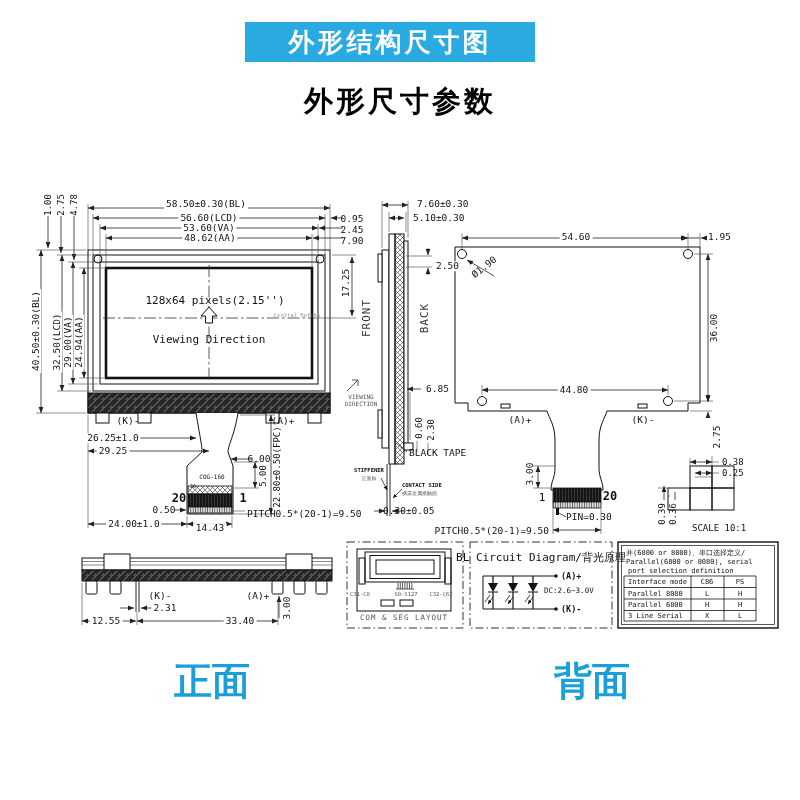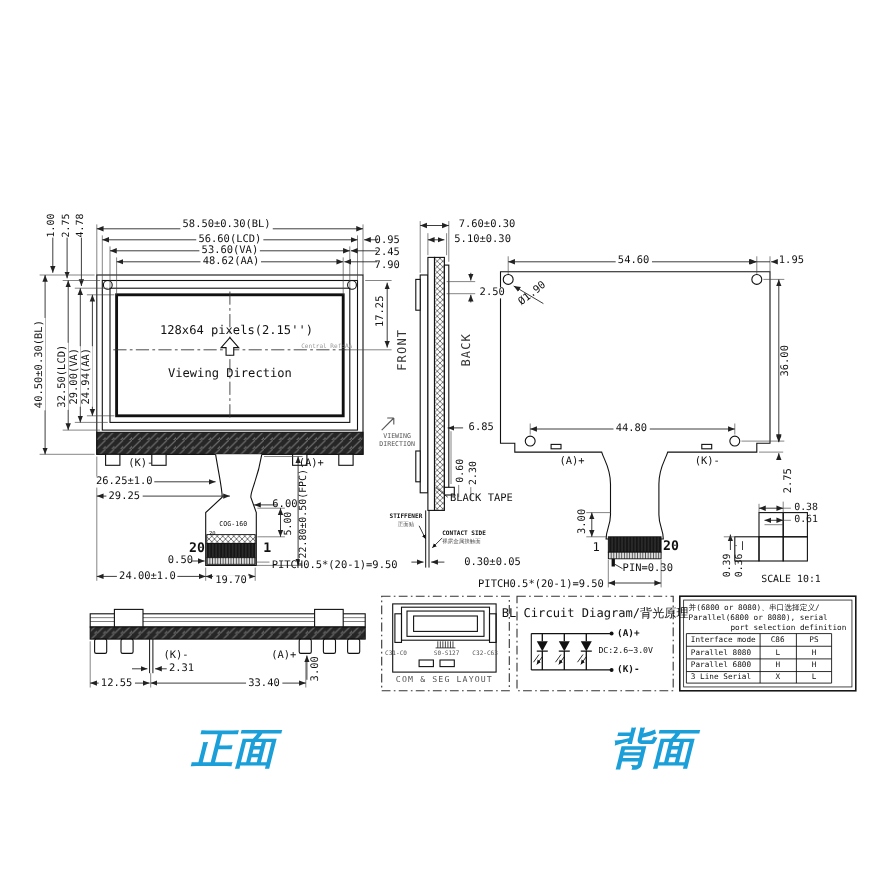--- a/index.html
+++ b/index.html
@@ -24,27 +24,31 @@
   .f95{font-size:9.5px;}.f11{font-size:11px;}.f12{font-size:12px;font-weight:bold;}
   .gray{color:#555;}.b{font-weight:bold;}
   .banner{position:absolute;left:245px;top:22px;width:290px;height:40px;background:#29abe2;
           color:#fff;display:flex;align-items:center;justify-content:center;font-size:26px;
           font-weight:bold;letter-spacing:3px;font-family:"DejaVu Sans",sans-serif;}
   .subtitle{position:absolute;left:0;top:82px;width:800px;text-align:center;font-size:29px;
           font-weight:bold;color:#000;letter-spacing:3px;font-family:"DejaVu Sans",sans-serif;}
   .sizetxt{position:absolute;left:0;top:132px;width:800px;text-align:center;font-size:34px;
           color:#29abe2;font-family:"DejaVu Sans",sans-serif;}
   .foot{position:absolute;font-size:38px;font-weight:bold;color:#1b9fd8;
-          font-family:"DejaVu Sans",sans-serif;transform:translate(-50%,-50%);font-style:italic;}
+          font-family:"DejaVu Sans",sans-serif;transform:translate(-50%,-50%);}
 </style>
 </head>
 <body>
 
 <div class="stage">
 
+  <div class="banner">
+    <span>外形结构尺寸图</span>
+  </div>
+  <div class="subtitle">外形尺寸参数</div>
 
   <svg class="draw" width="800" height="800" viewBox="0 0 800 800">
     <defs>
       <marker id="ae" viewBox="0 0 10 10" refX="8.5" refY="5" markerWidth="9" markerHeight="9" orient="auto-start-reverse">
         <path d="M0,1.6 L8.5,5 L0,8.4 z" fill="#222"></path>
       </marker>
       <marker id="sa" viewBox="0 0 6 6" refX="5" refY="3" markerWidth="6" markerHeight="6" orient="auto">
         <path d="M0,0.6 L5,3 L0,5.4 z" fill="#111"></path>
       </marker>
       <pattern id="xh" width="5" height="5" patternUnits="userSpaceOnUse">
@@ -279,52 +283,52 @@
   <span class="lbl ctr f95" style="left:259px;top:459px">6.00</span>
   <span class="lbl r90 f9" style="left:263px;top:476px">5.00</span>
   <span class="lbl r90 bg f9" style="left:277px;top:467px">22.80±0.50(FPC)</span>
   <span class="lbl ctr f6" style="left:212px;top:477px">COG-160</span>
   <span class="lbl ctr f5" style="left:193px;top:486px">20</span>
   <span class="lbl ctr f12" style="left:179px;top:498px">20</span>
   <span class="lbl ctr f12" style="left:243px;top:498px">1</span>
   <span class="lbl ctr f95" style="left:164px;top:510px">0.50</span>
   <span class="lbl lft f95" style="left:247px;top:514px">PITCH0.5*(20-1)=9.50</span>
   <span class="lbl ctr bg f95" style="left:134px;top:524px">24.00±1.0</span>
-  <span class="lbl ctr bg f95" style="left:210px;top:528px">19.70</span>
+  <span class="lbl ctr bg f95" style="left:210px;top:528px">14.43</span>
 
   <span class="lbl lft f95" style="left:417px;top:204px">7.60±0.30</span>
   <span class="lbl lft f95" style="left:413px;top:218px">5.10±0.30</span>
   <span class="lbl lft bg f95" style="left:434px;top:266px">2.50</span>
   <span class="lbl r90 f11" style="left:424px;top:318px;color:#333;letter-spacing:1px">BACK</span>
   <span class="lbl lft bg f95" style="left:424px;top:389px">6.85</span>
   <span class="lbl r90 f9 bg" style="left:419px;top:428px">0.60</span>
   <span class="lbl r90 f9 bg" style="left:431px;top:430px">2.30</span>
   <span class="lbl lft f95" style="left:409px;top:453px">BLACK TAPE</span>
   <span class="lbl ctr f55 b" style="left:369px;top:471px">STIFFENER</span>
   <span class="lbl ctr f5 gray" style="left:369px;top:478px">正面贴</span>
   <span class="lbl lft f55 b" style="left:402px;top:486px">CONTACT SIDE</span>
   <span class="lbl lft f5 gray" style="left:402px;top:493px">裸露金属接触面</span>
-  <span class="lbl lft f95" style="left:422px;top:511px">0.30±0.05</span>
+  <span class="lbl lft f95" style="left:383px;top:511px">0.30±0.05</span>
 
   <span class="lbl ctr bg f95" style="left:576px;top:237px">54.60</span>
   <span class="lbl lft f95" style="left:708px;top:237px">1.95</span>
   <span class="lbl r38 f95" style="left:484px;top:267px">Ø1.90</span>
   <span class="lbl r90 bg f95" style="left:714px;top:328px">36.00</span>
   <span class="lbl ctr bg f95" style="left:574px;top:390px">44.80</span>
   <span class="lbl ctr f95" style="left:520px;top:420px">(A)+</span>
   <span class="lbl ctr f95" style="left:643px;top:420px">(K)-</span>
   <span class="lbl r90 f95" style="left:717px;top:437px">2.75</span>
   <span class="lbl r90 f95" style="left:530px;top:474px">3.00</span>
   <span class="lbl ctr f11" style="left:542px;top:497px">1</span>
   <span class="lbl ctr f12" style="left:610px;top:496px">20</span>
   <span class="lbl lft f95" style="left:566px;top:517px">PIN=0.30</span>
   <span class="lbl rgt f95" style="left:549px;top:531px">PITCH0.5*(20-1)=9.50</span>
 
   <span class="lbl lft f9" style="left:722px;top:462px">0.38</span>
-  <span class="lbl lft f9" style="left:722px;top:473px">0.61</span>
+  <span class="lbl lft f9" style="left:722px;top:473px">0.25</span>
   <span class="lbl r90 f9" style="left:662px;top:514px">0.39</span>
   <span class="lbl r90 f9" style="left:673px;top:514px">0.36</span>
   <span class="lbl lft f9" style="left:692px;top:528px">SCALE 10:1</span>
 
   <span class="lbl ctr f95" style="left:160px;top:596px">(K)-</span>
   <span class="lbl ctr f95" style="left:258px;top:596px">(A)+</span>
   <span class="lbl ctr bg f95" style="left:165px;top:608px">2.31</span>
   <span class="lbl ctr bg f95" style="left:106px;top:621px">12.55</span>
   <span class="lbl ctr bg f95" style="left:240px;top:621px">33.40</span>
   <span class="lbl r90 f95" style="left:287px;top:608px">3.00</span>
@@ -334,21 +338,21 @@
   <span class="lbl ctr f55 gray" style="left:441px;top:595px">C32-C63</span>
   <span class="lbl ctr f75 gray" style="left:404px;top:618px;letter-spacing:1px">COM &amp; SEG LAYOUT</span>
 
   <span class="lbl ctr f8" style="left:541px;top:557px">BL Circuit Diagram/背光原理</span>
   <span class="lbl lft f85 b" style="left:561px;top:576px">(A)+</span>
   <span class="lbl lft f75" style="left:544px;top:591px">DC:2.6~3.0V</span>
   <span class="lbl lft f85 b" style="left:561px;top:609px">(K)-</span>
 
   <span class="lbl lft f7" style="left:626px;top:553px">并(6800 or 8080)、串口选择定义/</span>
   <span class="lbl lft f7" style="left:626px;top:562px">Parallel(6800 or 8080), serial</span>
-  <span class="lbl lft f7" style="left:664px;top:571px">port selection definition</span>
+  <span class="lbl lft f7" style="left:628px;top:571px">port selection definition</span>
   <span class="lbl lft f7" style="left:628px;top:582px">Interface mode</span>
   <span class="lbl ctr f7" style="left:707px;top:582px">C86</span>
   <span class="lbl ctr f7" style="left:740px;top:582px">PS</span>
   <span class="lbl lft f7" style="left:628px;top:593.5px">Parallel 8080</span>
   <span class="lbl ctr f7" style="left:707px;top:593.5px">L</span>
   <span class="lbl ctr f7" style="left:740px;top:593.5px">H</span>
   <span class="lbl lft f7" style="left:628px;top:605px">Parallel 6800</span>
   <span class="lbl ctr f7" style="left:707px;top:605px">H</span>
   <span class="lbl ctr f7" style="left:740px;top:605px">H</span>
   <span class="lbl lft f7" style="left:628px;top:616px">3 Line Serial</span>

